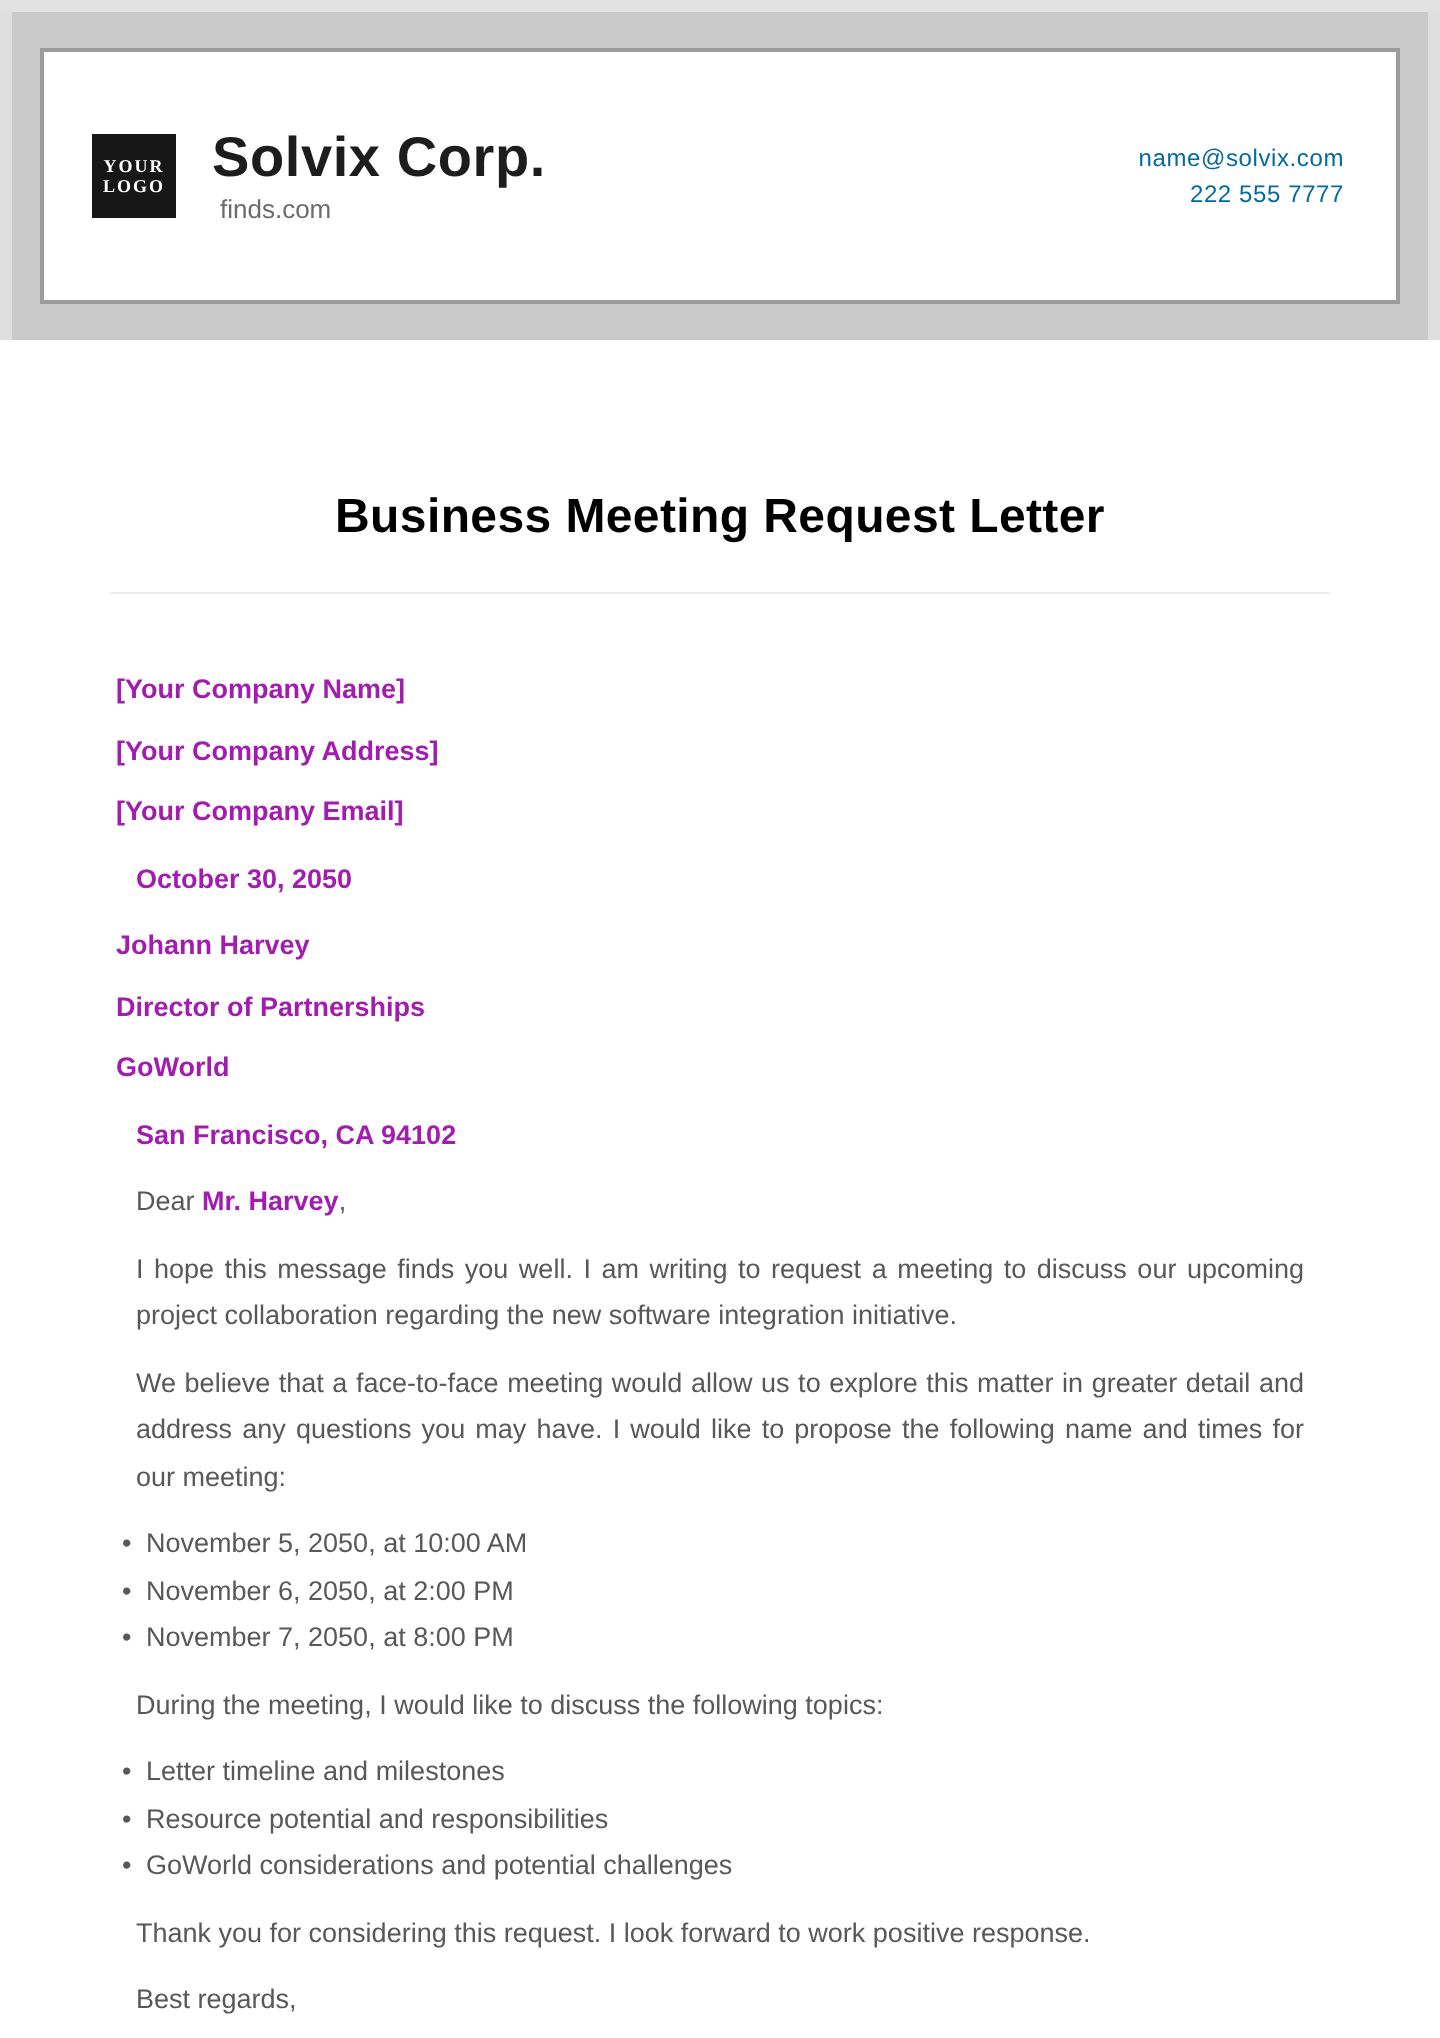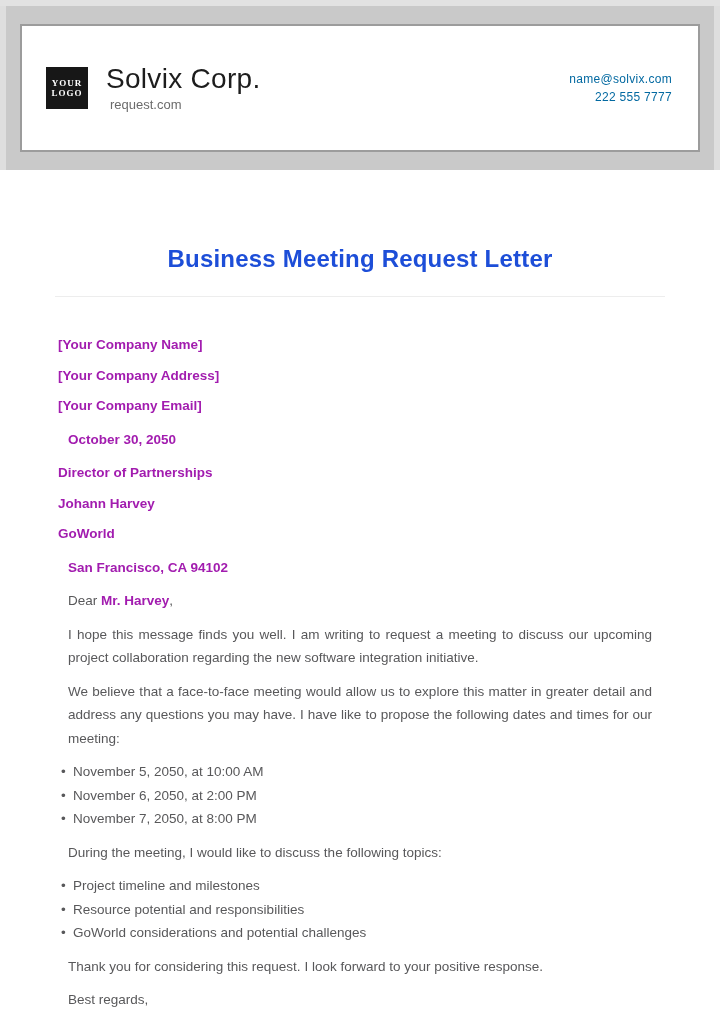--- a/index.html
+++ b/index.html
@@ -20,31 +20,31 @@
     padding:0 26px 1px 24px;
   }
   .brand{display:flex;align-items:center;gap:18px;}
   .logo{
     width:42px;height:42px;background:#171717;color:#ffffff;
     display:flex;flex-direction:column;align-items:center;justify-content:center;
     font-family:"Liberation Serif",serif;font-weight:bold;font-size:9px;
     line-height:10px;letter-spacing:1px;flex:0 0 auto;
   }
   .company-name{
-    font-size:28px;font-weight:400;color:#1d1d1d;letter-spacing:.3px;line-height:30px;
+    font-size:28px;font-weight:700;color:#1d1d1d;letter-spacing:.3px;line-height:30px;
   }
   .website{font-size:13px;color:#6b6b6b;margin-top:3px;padding-left:4px;}
   .contact{
     text-align:right;font-size:12px;color:#0369a1;line-height:18px;letter-spacing:.3px;
   }
   
   .page{padding:0 58px;}
   .doc-title{
     margin:74px 0 0;text-align:center;
-    font-size:24px;font-weight:bold;color:#1d4ed8;letter-spacing:.2px;line-height:30px;
+    font-size:24px;font-weight:bold;color:#000000;letter-spacing:.2px;line-height:30px;
   }
   .divider{height:1px;background:#ededed;margin:22px -3px 0;}
   .content{margin-top:36px;font-size:13.5px;color:#58585a;line-height:23.5px;}
   .content p{margin:10px;}
   .b{font-weight:bold;color:#a21caf;}
   .mb{margin:0 0 7px !important;}
   .body-p{text-align:justify;}
   ul.blist{margin:0;padding:0;list-style:none;}
   ul.blist li{position:relative;padding-left:15px;line-height:23.5px;}
   ul.blist li::before{content:"\2022";position:absolute;left:3px;color:#58585a;}
@@ -59,21 +59,21 @@
 
 <header class="band">
   <div class="card">
     <div class="brand">
       <div class="logo">
         <span>YOUR</span>
         <span>LOGO</span>
       </div>
       <div>
         <div class="company-name">Solvix Corp.</div>
-        <div class="website">request.com</div>
+        <div class="website">finds.com</div>
       </div>
     </div>
     <div class="contact">
       <div>name@solvix.com</div>
       <div>222 555 7777</div>
     </div>
   </div>
 </header>
 
 <main class="page">
@@ -82,42 +82,42 @@
 
   <div class="content">
 
     <div>
         <p class="b mb">[Your Company Name]</p>
         <p class="b mb">[Your Company Address]</p>
         <p class="b mb">[Your Company Email]</p>
       </div>
 
     <p class="b">October 30, 2050</p>
+    <p class="b mb">Johann Harvey</p>
     <p class="b mb">Director of Partnerships</p>
-    <p class="b mb">Johann Harvey</p>
     <p class="b mb">GoWorld</p>
     <p class="b">San Francisco, CA 94102</p>
 
     <p><span>Dear </span><span class="b">Mr. Harvey</span><span>,</span></p>
 
     <p class="body-p">I hope this message finds you well. I am writing to request a meeting to discuss our upcoming project collaboration regarding the new software integration initiative.</p>
-    <p class="body-p">We believe that a face-to-face meeting would allow us to explore this matter in greater detail and address any questions you may have. I have like to propose the following dates and times for our meeting:</p>
+    <p class="body-p">We believe that a face-to-face meeting would allow us to explore this matter in greater detail and address any questions you may have. I would like to propose the following name and times for our meeting:</p>
 
     <ul class="blist">
         <li>November 5, 2050, at 10:00 AM</li>
         <li>November 6, 2050, at 2:00 PM</li>
         <li>November 7, 2050, at 8:00 PM</li>
       </ul>
 
     <p class="body-p">During the meeting, I would like to discuss the following topics:</p>
 
     <ul class="blist">
-        <li>Project timeline and milestones</li>
+        <li>Letter timeline and milestones</li>
         <li>Resource potential and responsibilities</li>
         <li>GoWorld considerations and potential challenges</li>
       </ul>
 
-    <p class="body-p">Thank you for considering this request. I look forward to your positive response.</p>
+    <p class="body-p">Thank you for considering this request. I look forward to work positive response.</p>
     <p>Best regards,</p>
 
     <div class="signature">Business</div>
   </div>
 </main>
 
 </body></html>

